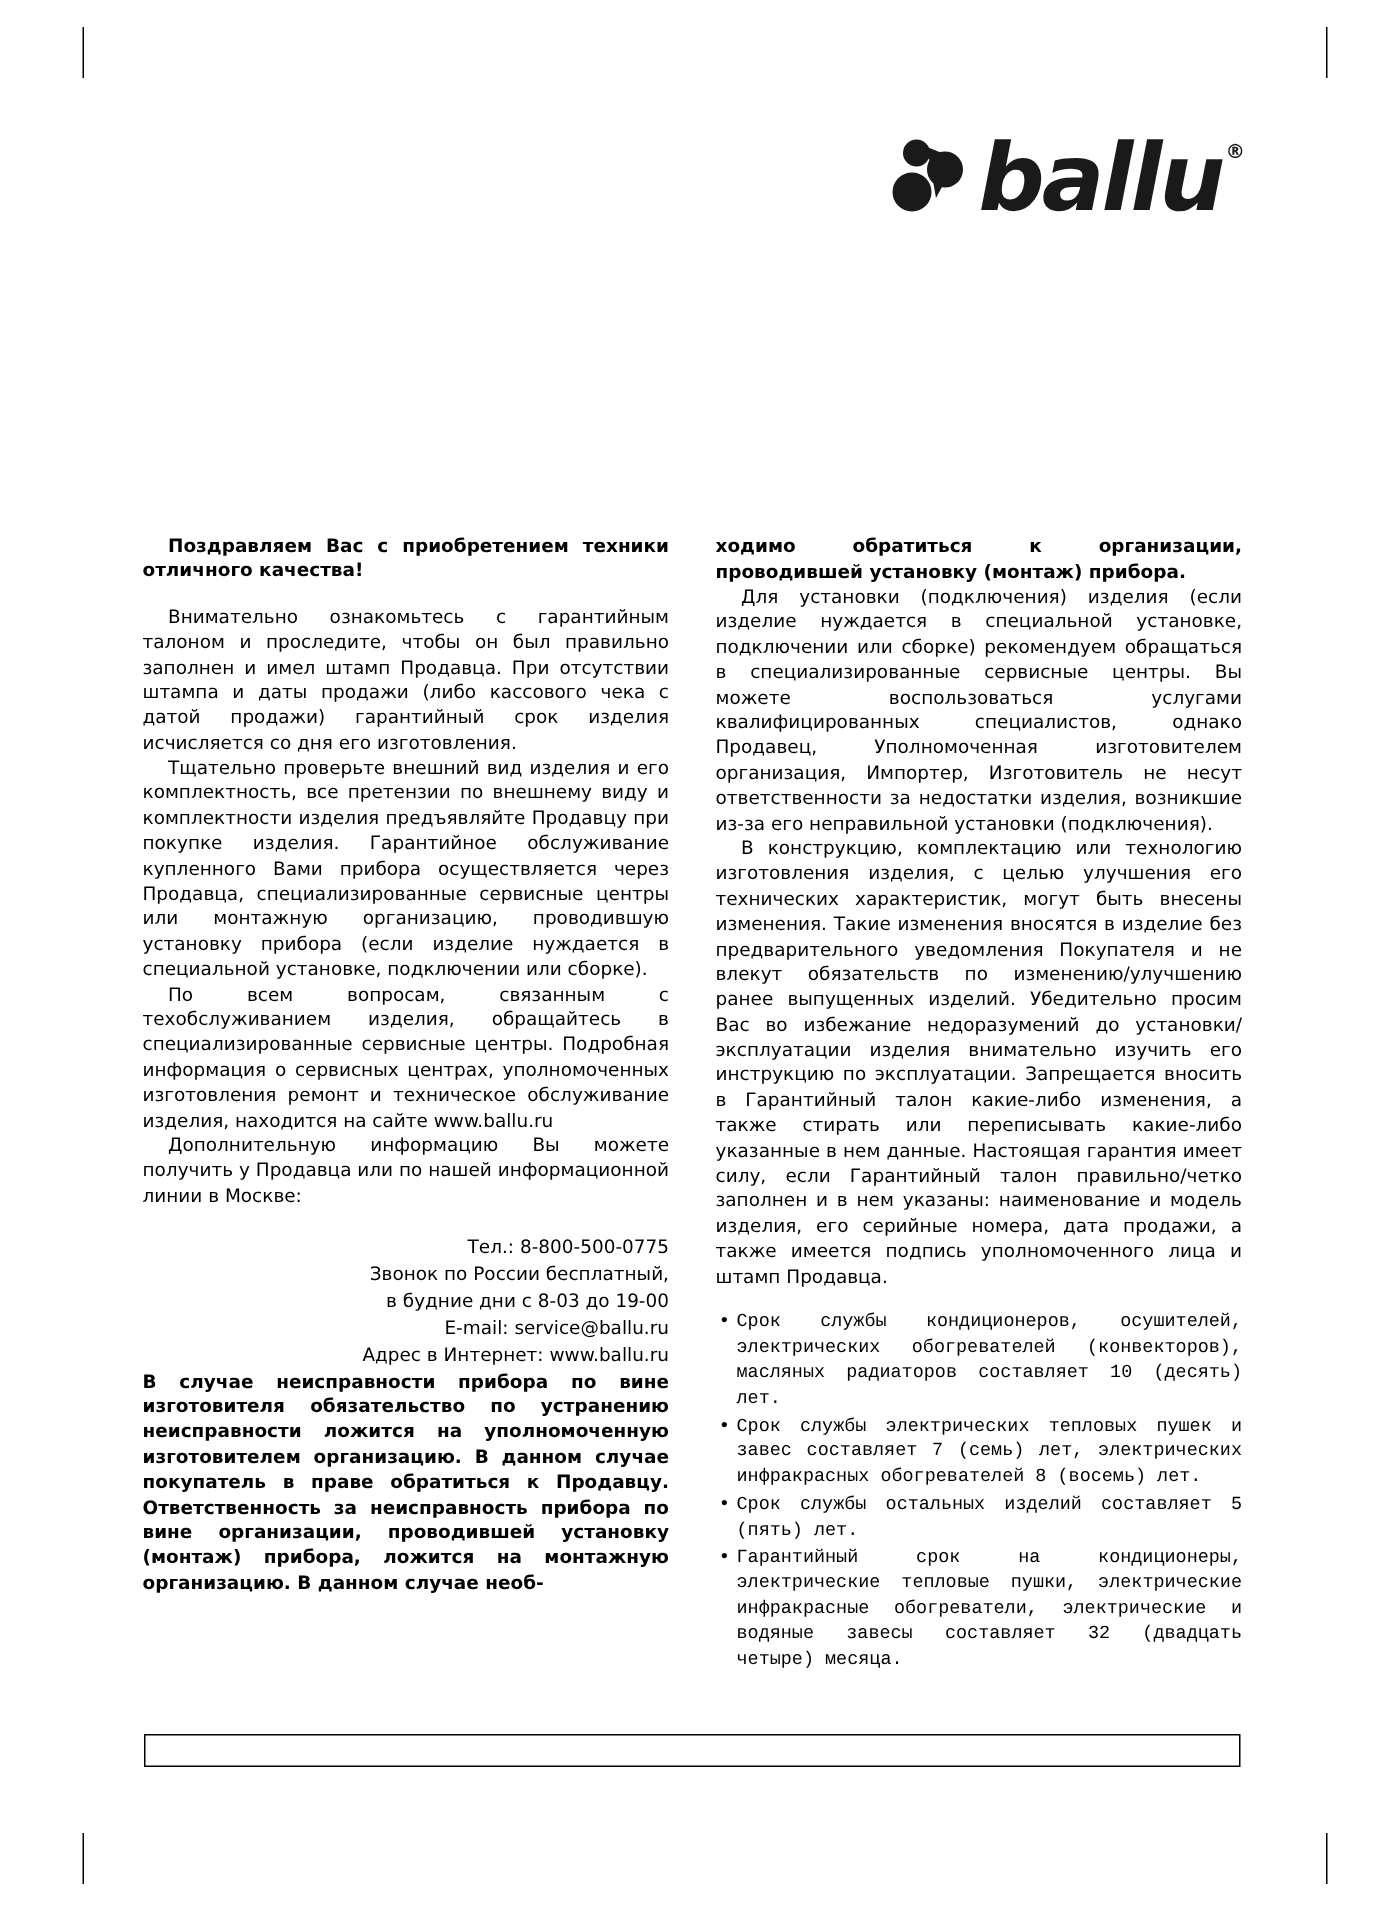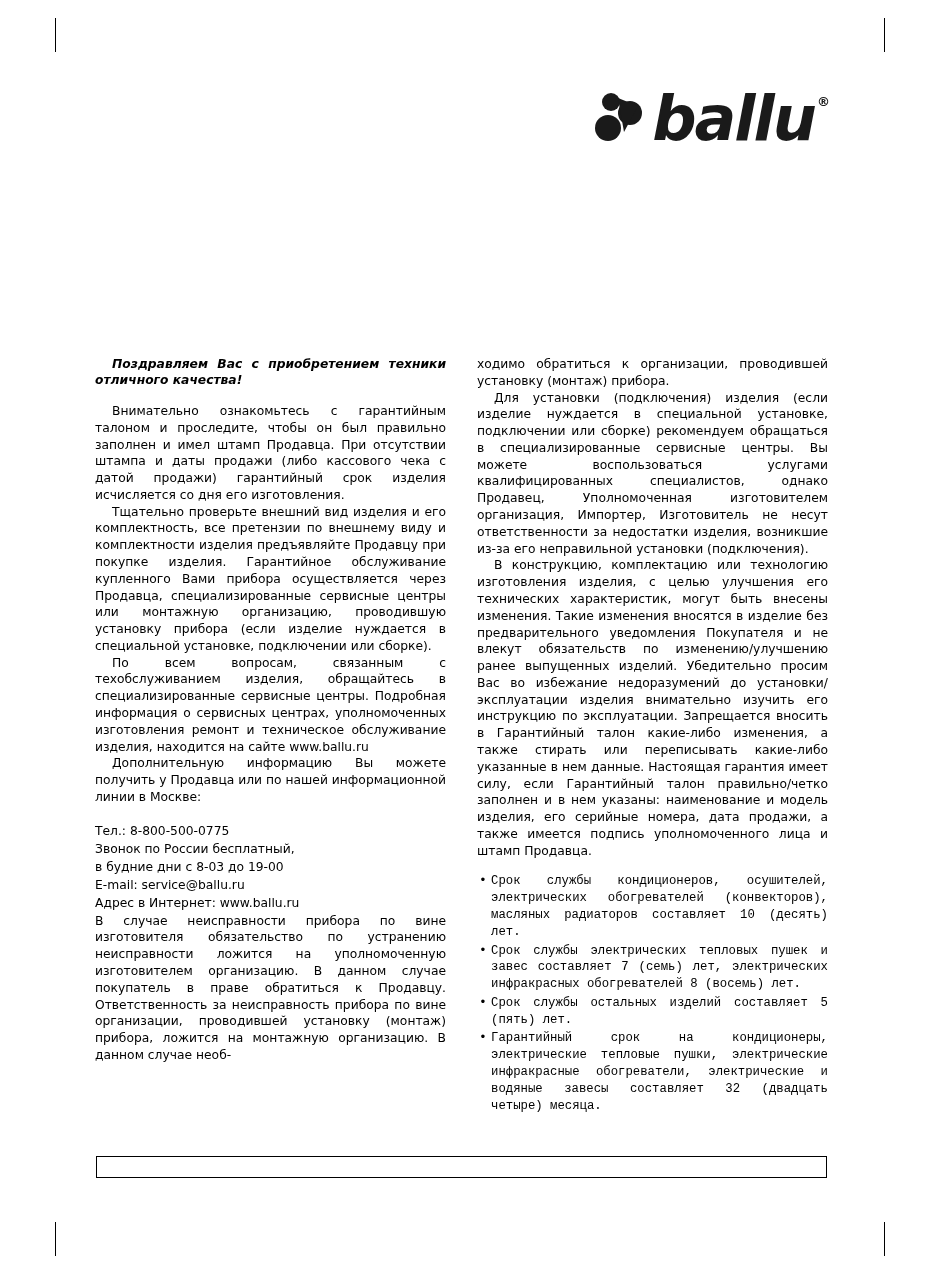--- a/index.html
+++ b/index.html
@@ -93,33 +93,32 @@
     line-height: 1.365;
     text-align: justify;
   }
   .col-left { left: 95px; }
   .col-right { left: 477px; }
 
   .col p {
     margin: 0;
     text-indent: 17px;
   }
-  .col p.noind { text-indent: 0; }
+  .col p.noind { text-indent: 0; font-weight: bold; }
   .lead {
     font-weight: bold;
     text-indent: 0;
     margin-bottom: 14px !important;
     line-height: 1.34;
-    font-style: italic;
   }
   b, .b { font-weight: normal; }
 
   .contact {
     margin-top: 16px;
-    text-align: left;
+    text-align: right;
     line-height: 1.48;
     font-size: 12.3px;
   }
   .contact div { text-indent: 0; }
 
   .afterblock { margin-top: 16px; }
 
   
   .bullets {
     margin: 0;

